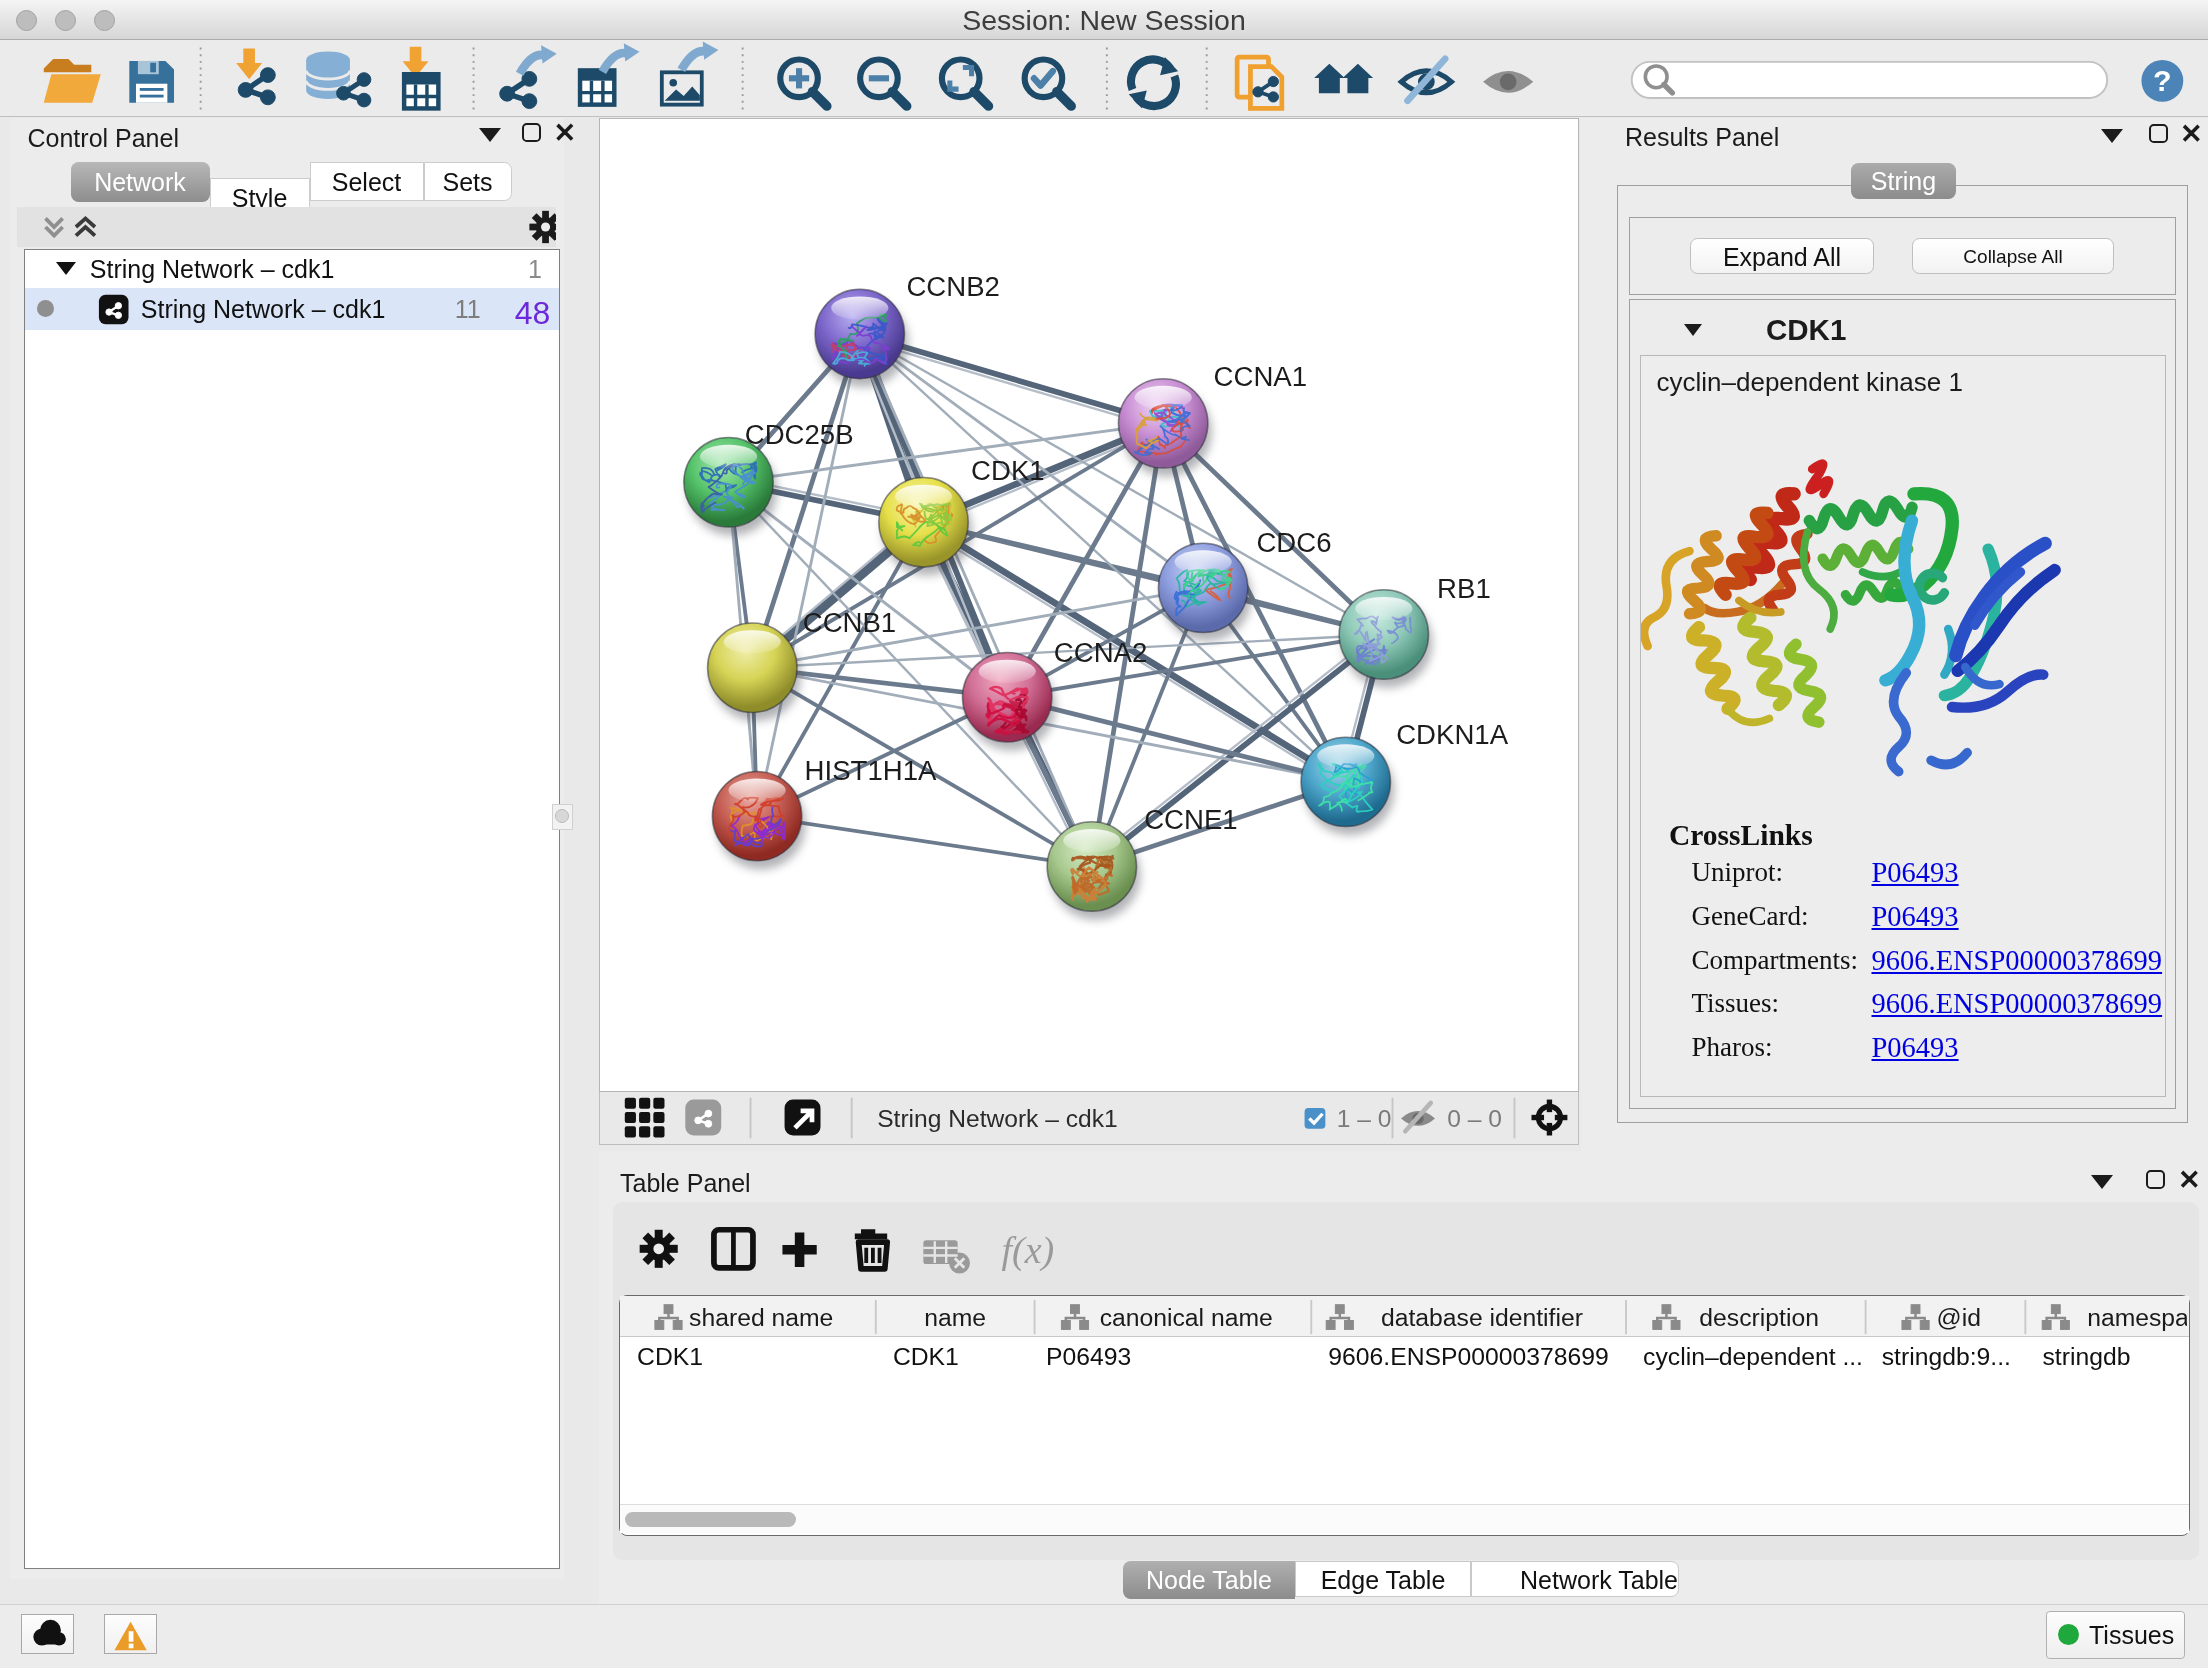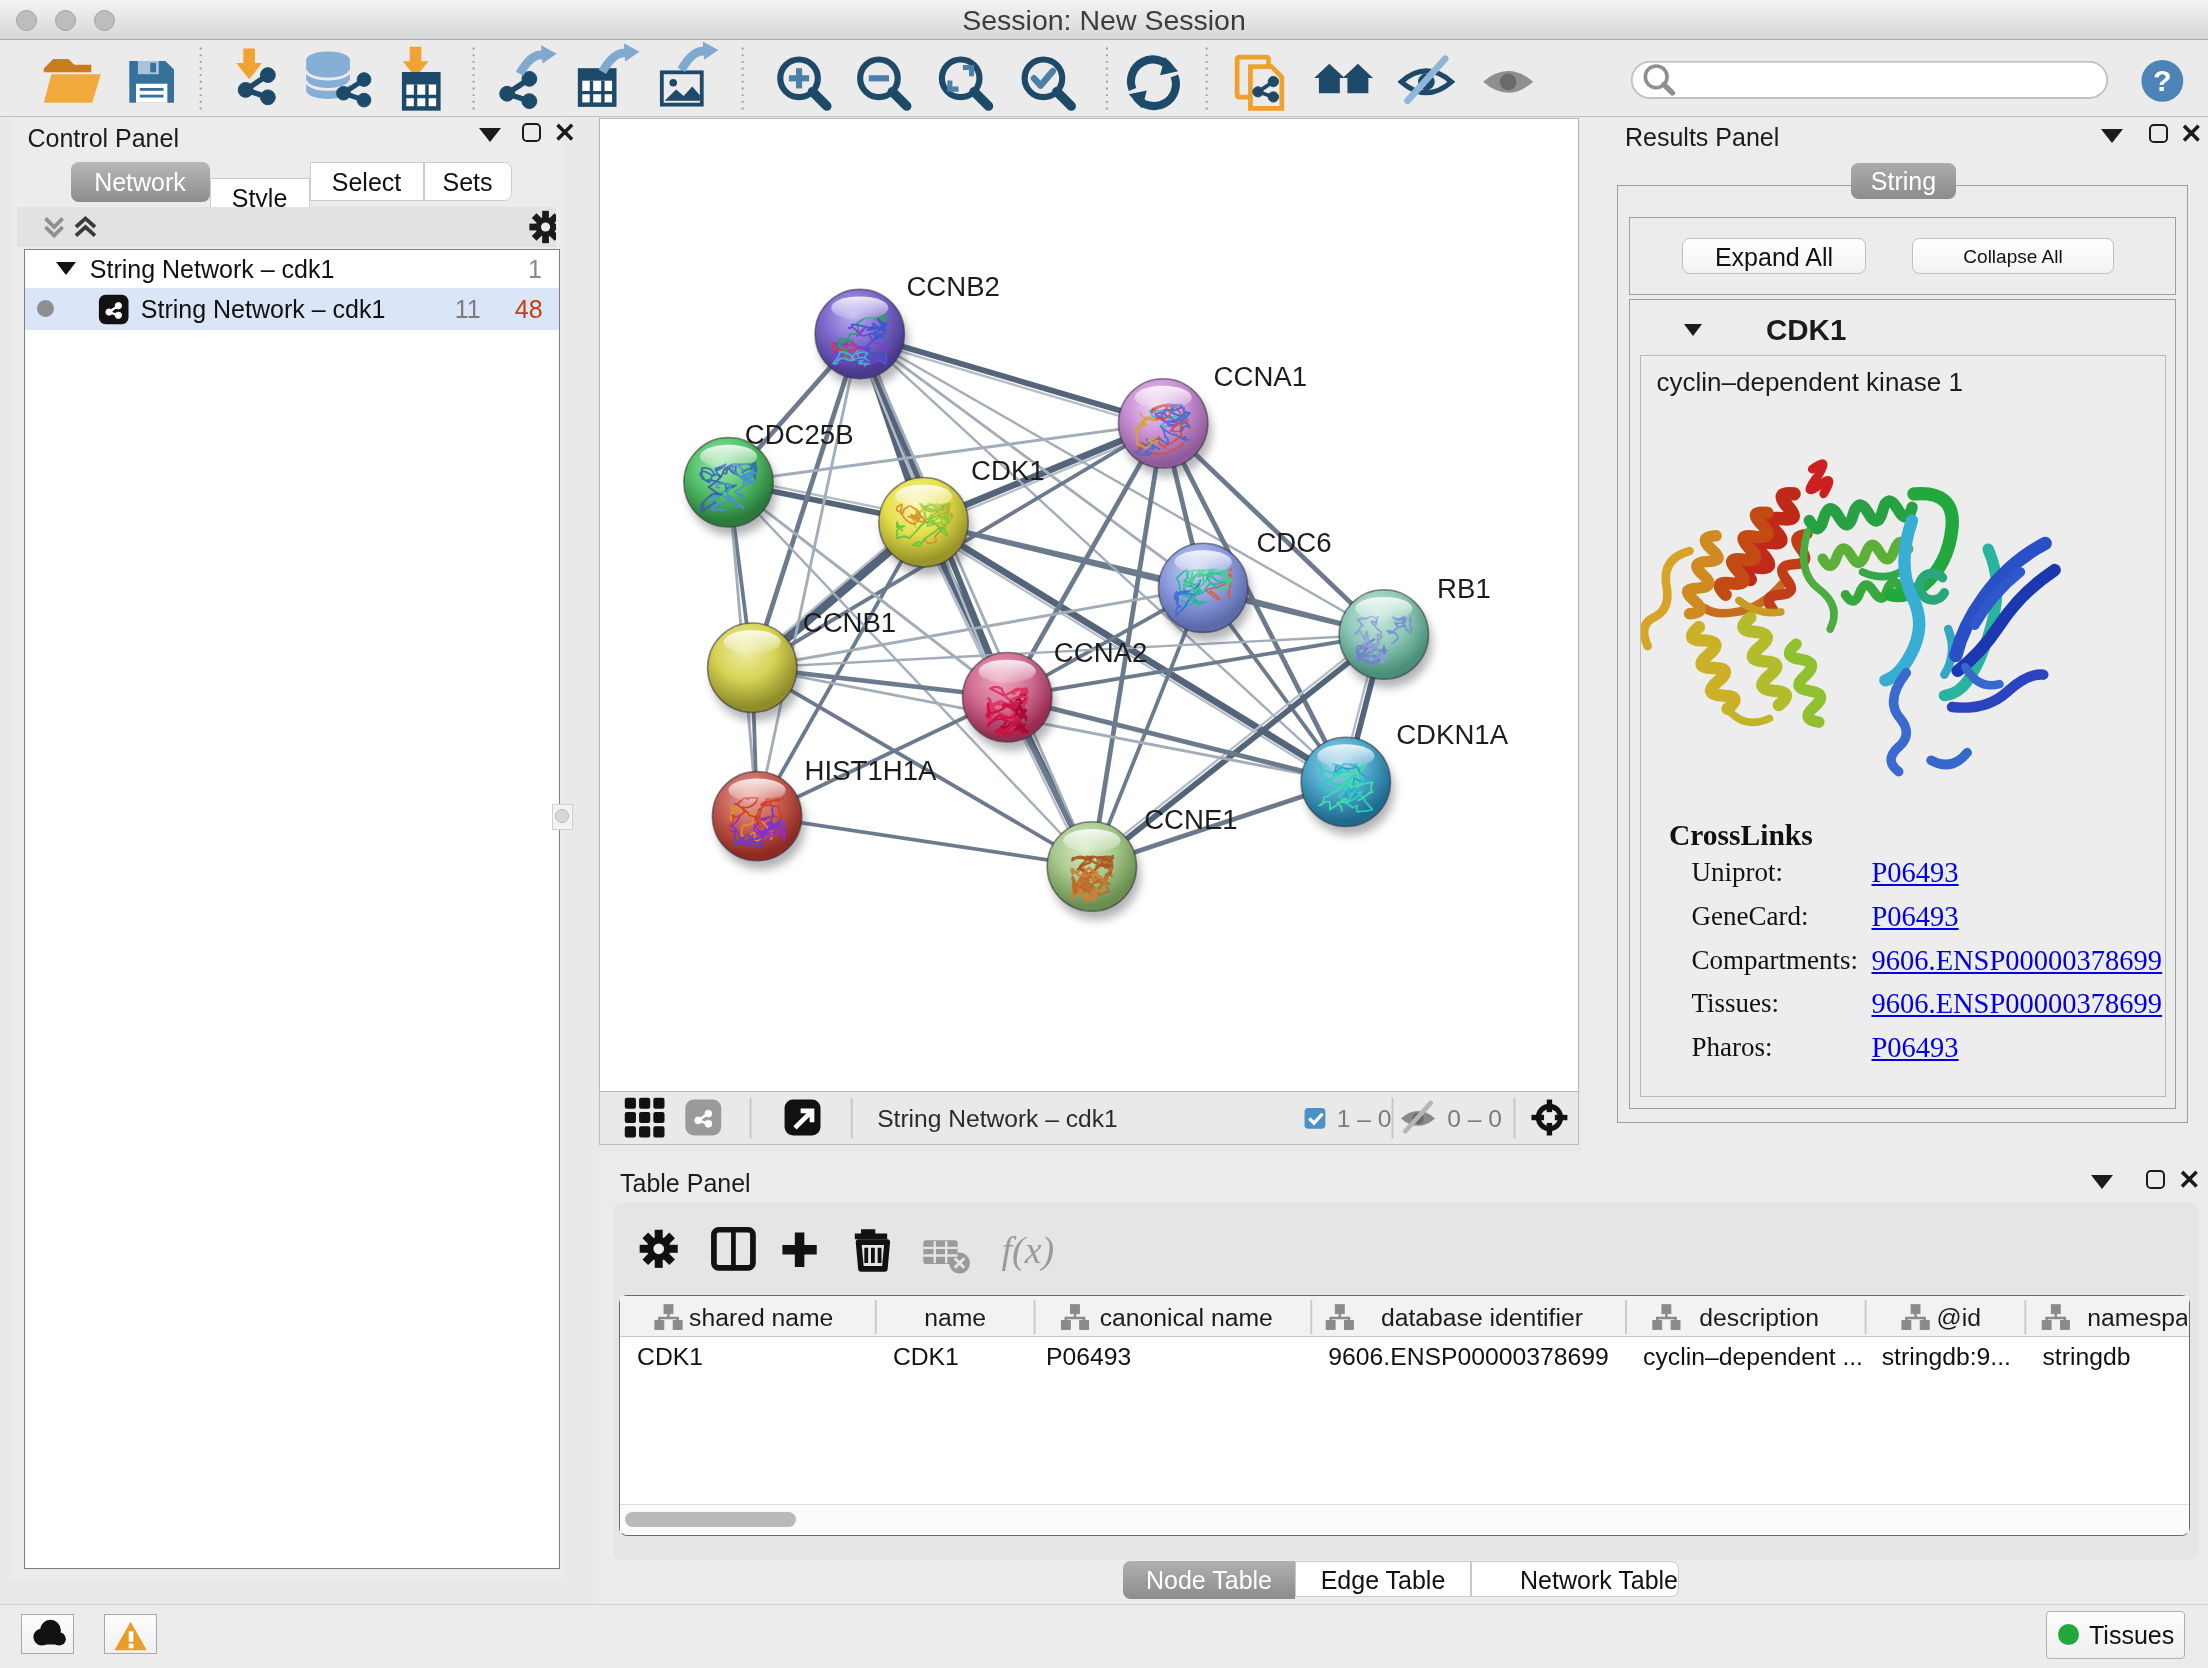--- a/index.html
+++ b/index.html
@@ -176,21 +176,21 @@
           <g stroke="#fff" fill="#fff">
             <line x1="12.6" y1="25.2" x2="22.4" y2="18.6" stroke-width="2.4"></line>
             <line x1="12.6" y1="25.2" x2="22.4" y2="28.6" stroke-width="2.4"></line>
             <circle cx="12.6" cy="25.2" r="3.3"></circle>
             <circle cx="22.4" cy="18.6" r="3.3"></circle>
             <circle cx="22.4" cy="28.6" r="3.3"></circle>
           </g>
         </svg>
         <div style="position:absolute;left:116px;top:6.7px;font-size:25px;color:#111">String Network – cdk1</div>
         <div style="position:absolute;left:430px;top:6.7px;font-size:25px;color:#7d7d7d">11</div>
-        <div style="position:absolute;left:490px;top:6.7px;font-size:25px;color:#c2410c">48</div>
+        <div style="position:absolute;left:490px;top:6.7px;font-size:32px;color:#6d28d9">48</div>
       </div>
     </div>
   </div>
 <div style="position:absolute;left:599px;top:118px;width:980px;height:973px;background:#fff;border:1px solid #b5b5b5;border-bottom:none">
     <svg width="978" height="972" style="position:absolute;left:0;top:0" viewBox="0 0 1028 1022">
       <defs>
         <filter id="nb" x="-50%" y="-50%" width="200%" height="200%">
           <feGaussianBlur stdDeviation="5"></feGaussianBlur>
         </filter>
         <radialGradient id="gCCNB2" cx="0.42" cy="0.3" r="0.75">
@@ -521,21 +521,21 @@
     <div style="position:absolute;left:1.9px;top:3.8px;width:14.3px;height:14.3px;border-radius:50%;background:#d8d8d8;border:1px solid #bbb"></div>
   </div>
 <div style="position:absolute;left:1581px;top:118px;width:628px;height:1033px;background:#ececec">
     <div style="position:absolute;left:44px;top:4.8px;font-size:25px;color:#1b1b1b">Results Panel</div>
     <div style="position:absolute;left:520px;top:10.5px;width:0;height:0;border-left:11.4px solid transparent;border-right:11.4px solid transparent;border-top:14.3px solid #1b1b1b"></div>
     <div style="position:absolute;left:568px;top:5.7px;width:19px;height:19px;border:2.9px solid #1b1b1b;border-radius:4.8px"></div>
     <div style="position:absolute;left:599px;top:0;font-size:27px;font-weight:bold;color:#1b1b1b">✕</div>
     <div style="position:absolute;left:36px;top:67px;width:571px;height:938px;border:1.9px solid #9f9f9f"></div>
     <div style="position:absolute;left:270px;top:45px;width:105px;height:36px;background:linear-gradient(#ababab,#8c8c8c);border-radius:7.6px;color:#fff;font-size:25px;text-align:center;line-height:36px">String</div>
     <div style="position:absolute;left:48px;top:99px;width:547px;height:78px;border:1px solid #9f9f9f">
-      <div style="position:absolute;left:52px;top:20px;width:184px;height:36px;background:linear-gradient(#fff,#f2f2f2);border:1px solid #bfbfbf;border-radius:7.6px;font-size:25px;color:#111;text-align:center;line-height:36px">Expand All</div>
+      <div style="position:absolute;left:60px;top:20px;width:184px;height:36px;background:linear-gradient(#fff,#f2f2f2);border:1px solid #bfbfbf;border-radius:7.6px;font-size:25px;color:#111;text-align:center;line-height:36px">Expand All</div>
       <div style="position:absolute;left:282px;top:20px;width:202px;height:36px;background:linear-gradient(#fff,#f2f2f2);border:1px solid #bfbfbf;border-radius:7.6px;font-size:19px;color:#111;text-align:center;line-height:36px">Collapse All</div>
     </div>
     <div style="position:absolute;left:48px;top:181px;width:547px;height:810px;border:1px solid #9f9f9f">
       <div style="position:absolute;left:54px;top:24px;width:0;height:0;border-left:9.5px solid transparent;border-right:9.5px solid transparent;border-top:12.4px solid #1b1b1b"></div>
       <div style="position:absolute;left:136px;top:13.3px;font-size:29.5px;font-weight:bold;color:#1b1b1b">CDK1</div>
       <div style="position:absolute;left:9.5px;top:55px;width:526px;height:742px;border:1px solid #b8b8b8;background:#ededed">
         <div style="position:absolute;left:16px;top:10.5px;font-size:26px;color:#1b1b1b">cyclin–dependent kinase 1</div>
         <svg width="524" height="740" style="position:absolute;left:0;top:0" viewBox="1723 373 551 778">
           <path d="M 1903 492 q 18 -14 8 4 q -20 26 -2 14 q 20 -16 6 8" fill="none" stroke="#cc2020" stroke-width="9" stroke-linecap="round"></path>
           <path d="M 1884 518 Q 1863 515 1877 531 Q 1892 547 1871 544 Q 1849 541 1864 557 Q 1879 572 1858 569 Q 1836 567 1851 582 Q 1866 598 1845 595 Q 1823 592 1838 608" fill="none" stroke="#c02818" stroke-width="14" stroke-linecap="round" stroke-linejoin="round"></path>

